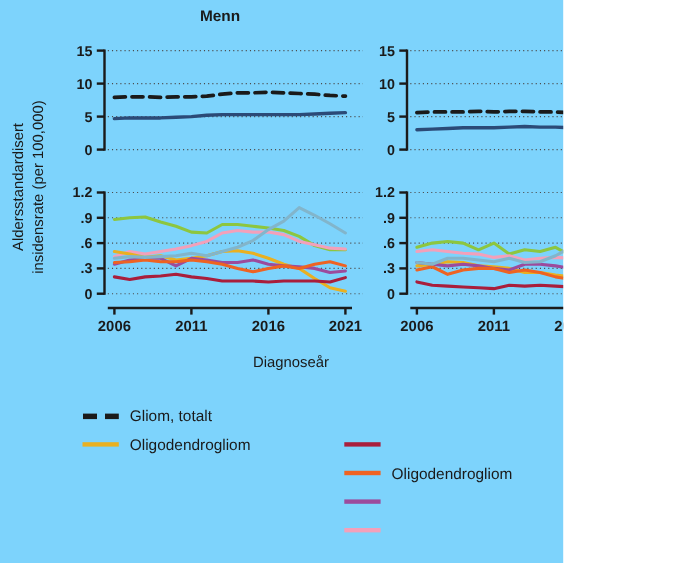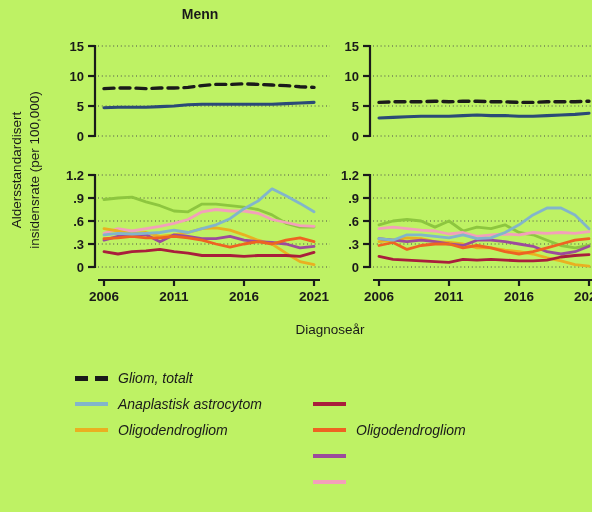--- a/index.html
+++ b/index.html
@@ -1,30 +1,30 @@
 <!DOCTYPE html>
 <html><head>
 <meta charset="utf-8">
 <style>
   html,body{margin:0;padding:0;background:#fff;}
   .figure{
-    position:relative;width:592px;height:512px;background:#bef264;overflow:hidden;
+    position:relative;width:512px;height:512px;background:#7dd3fc;overflow:hidden;
     font-family:"Liberation Sans",sans-serif;color:#1a1a1a;
   }
   .title{position:absolute;top:6px;font-size:14px;font-weight:bold;text-align:center;}
   #t-menn{left:85px;width:230px;}
   #t-kvinner{left:360px;width:224px;}
   #chart{position:absolute;left:0;top:0;}
   .ylabel{
     position:absolute;left:-118px;top:151px;width:290px;height:38px;
     transform:rotate(-90deg);text-align:center;font-size:13.5px;line-height:1.35;
   }
   .ylabel span{display:block;}
-  .xlabel{position:absolute;left:230px;top:322px;width:200px;text-align:center;font-size:13.5px;}
-  .legend-col{position:absolute;font-style:italic;}
+  .xlabel{position:absolute;left:230px;top:322px;width:200px;font-size:13.5px;}
+  .legend-col{position:absolute;}
   #legend-col1{left:75px;top:365px;}
   #legend-col2{left:313px;top:391px;}
   .legend-item{display:flex;align-items:center;height:26px;white-space:nowrap;}
   .legend-swatch{width:33px;height:4px;margin-right:10px;flex:0 0 33px;}
   .legend-label{font-size:14px;}
   
   .grid{stroke:#4b4b4b;stroke-width:1;stroke-dasharray:1 2.8;fill:none;}
   .axis{stroke:#1a1a1a;stroke-width:2.2;fill:none;}
   .ticklabel{font:bold 13px "Liberation Sans",sans-serif;fill:#1a1a1a;}
   .yearlabel{font:bold 13.5px "Liberation Sans",sans-serif;fill:#1a1a1a;}
@@ -146,24 +146,20 @@
   </div>
 
   <div class="xlabel">Diagnoseår</div>
 
   <div class="legend-col" id="legend-col1">
       <div class="legend-item">
         <div class="legend-swatch" style="height: 5px; background: repeating-linear-gradient(90deg, rgb(26, 26, 26) 0px, rgb(26, 26, 26) 13px, transparent 13px, transparent 20px);"></div>
         <span class="legend-label">Gliom, totalt</span>
       </div>
       <div class="legend-item">
-        <div class="legend-swatch" style="background: rgb(130, 181, 203);"></div>
-        <span class="legend-label">Anaplastisk astrocytom</span>
-      </div>
-      <div class="legend-item">
         <div class="legend-swatch" style="background: rgb(233, 176, 33);"></div>
         <span class="legend-label">Oligodendrogliom</span>
       </div>
     </div>
   <div class="legend-col" id="legend-col2">
       <div class="legend-item">
         <div class="legend-swatch" style="background: rgb(169, 30, 60);"></div>
       </div>
       <div class="legend-item">
         <div class="legend-swatch" style="background: rgb(238, 99, 34);"></div>

